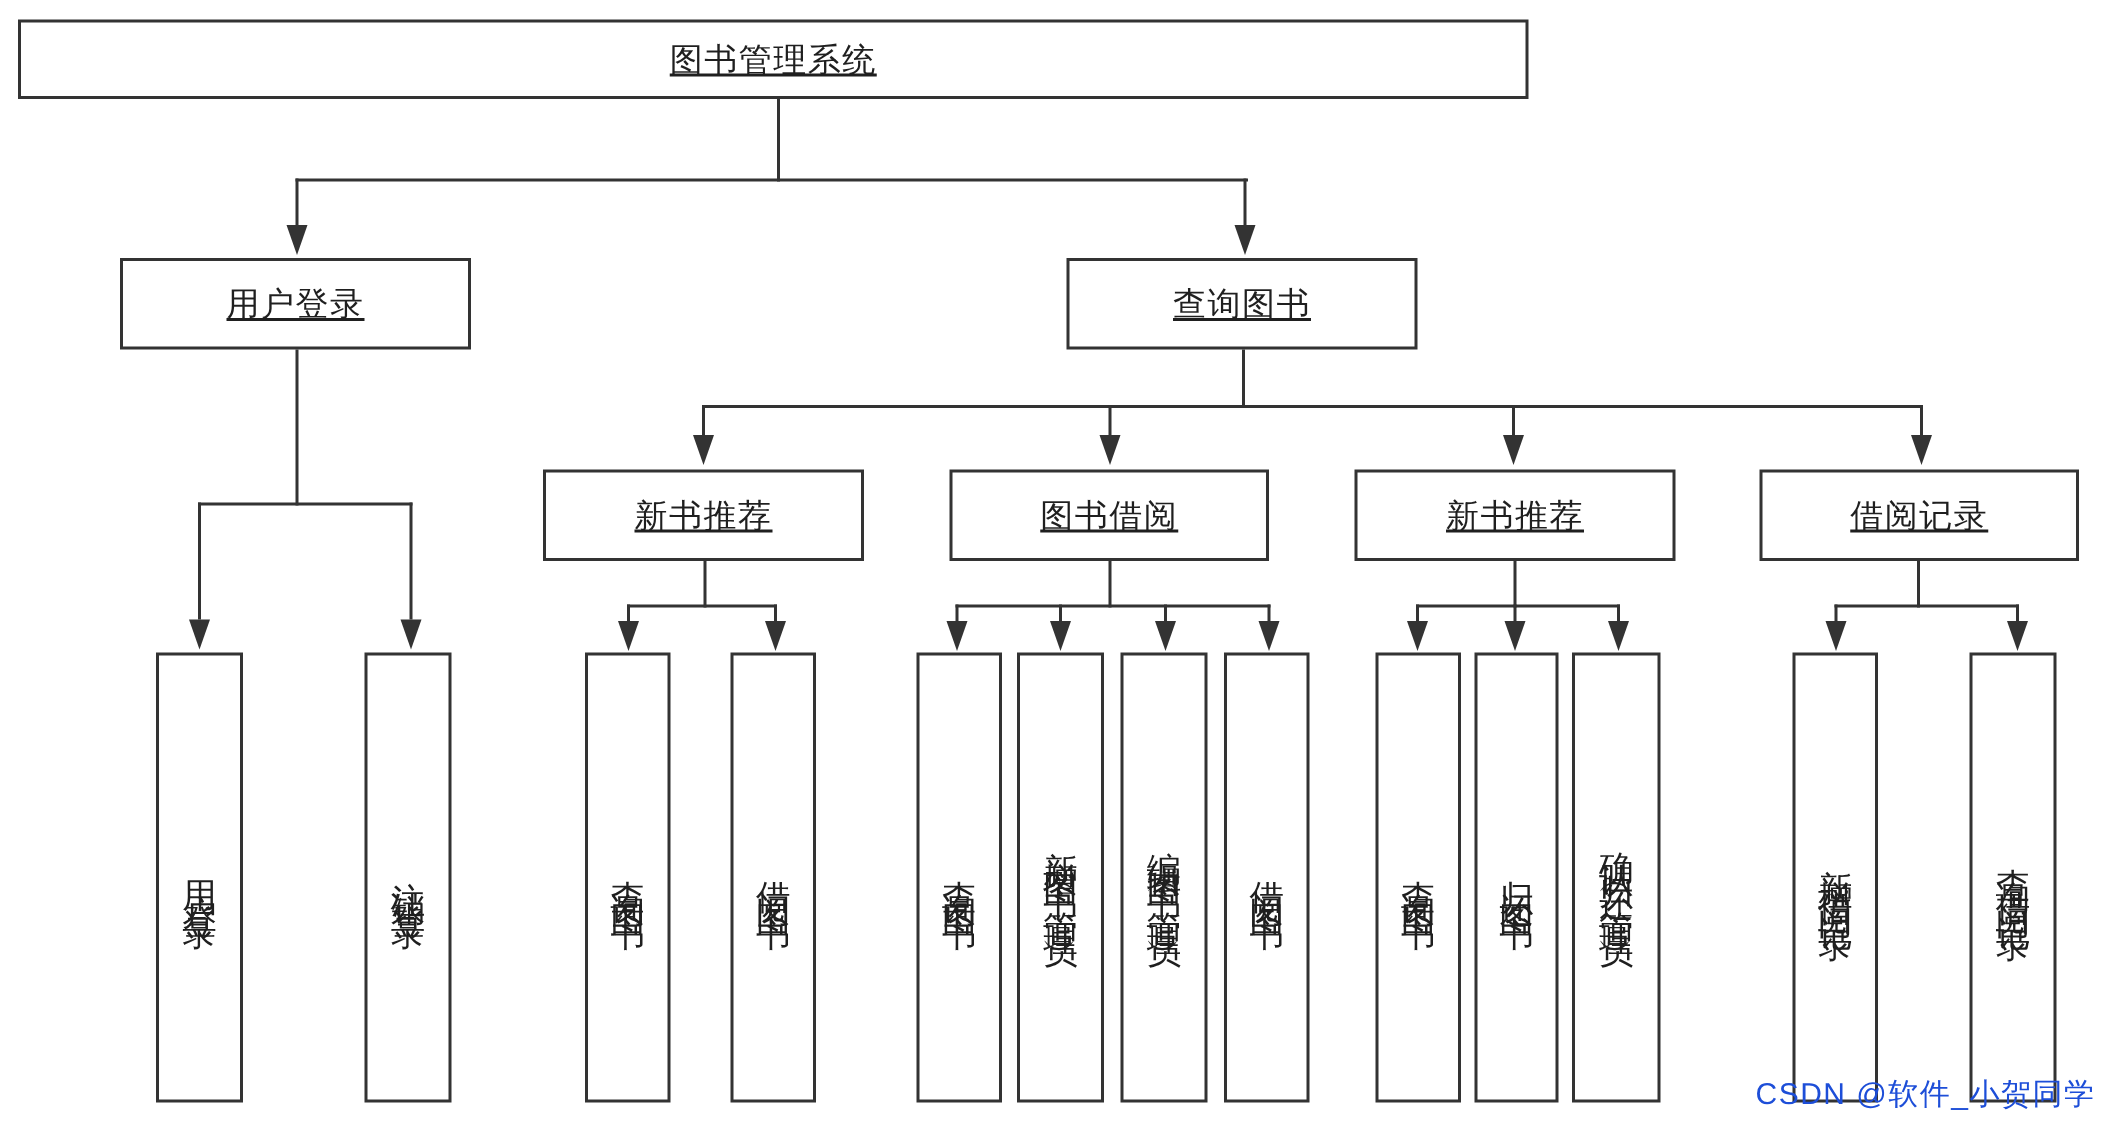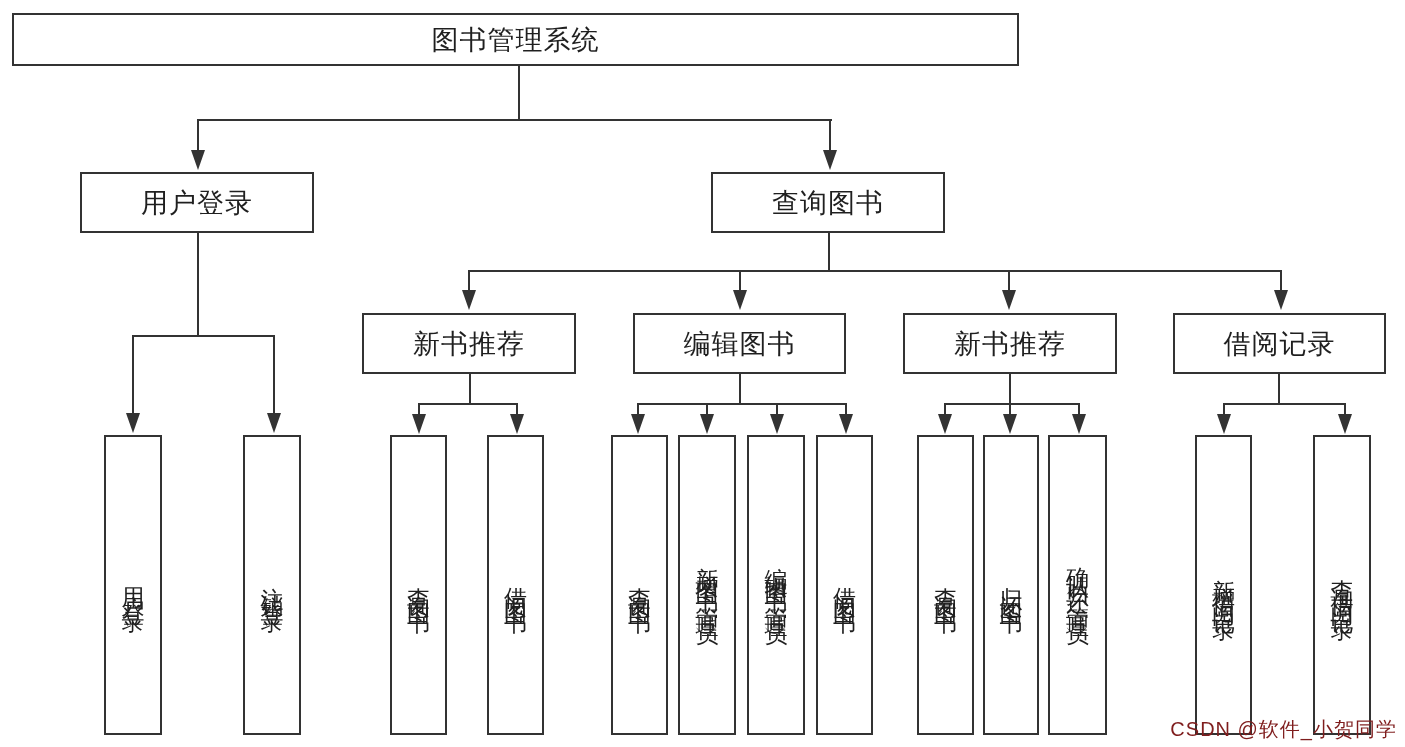--- a/index.html
+++ b/index.html
@@ -4,34 +4,34 @@
 <style>
   html,body{margin:0;padding:0;background:#ffffff;}
   #canvas{
     position:relative;width:1405px;height:747px;background:#ffffff;overflow:hidden;
     font-family:"Liberation Sans","DejaVu Sans",sans-serif;color:#1f1f1f;
   }
   .box{
     position:absolute;border:2px solid #333333;background:#ffffff;
     display:flex;align-items:center;justify-content:center;box-sizing:border-box;
   }
-  .hlabel{font-size:27px;letter-spacing:1px;white-space:nowrap;}
+  .hlabel{font-size:22px;letter-spacing:1px;white-space:nowrap;text-decoration:underline;}
   .tall{top:435px;height:300px;}
   .vtext{
     writing-mode:vertical-rl;text-orientation:mixed;
     font-size:23px;letter-spacing:8px;line-height:1;white-space:nowrap;
   }
   .line{position:absolute;background:#333333;}
   .arrow{
     position:absolute;width:0;height:0;
     border-left:7px solid transparent;border-right:7px solid transparent;
     border-top:20px solid #333333;
   }
   .watermark{
-    position:absolute;top:716px;right:8px;font-size:20px;color:#7f1d1d;
+    position:absolute;top:716px;right:8px;font-size:20px;color:#1d4ed8;
     letter-spacing:1px;white-space:nowrap;
   }
 </style>
 </head>
 <body>
 
 <div id="canvas">
 
   <div class="box" style="left:12px;top:13px;width:1007px;height:53px;">
     <span class="hlabel">图书管理系统</span>
@@ -72,21 +72,21 @@
     <div class="arrow" style="left:462px;top:290px;"></div>
     <div class="arrow" style="left:733px;top:290px;"></div>
     <div class="arrow" style="left:1002px;top:290px;"></div>
     <div class="arrow" style="left:1274px;top:290px;"></div>
   </div>
 
   <div class="box" style="left:362px;top:313px;width:214px;height:61px;align-items:center;">
     <span class="hlabel">新书推荐</span>
   </div>
   <div class="box" style="left:633px;top:313px;width:213px;height:61px;">
-    <span class="hlabel">编辑图书</span>
+    <span class="hlabel">图书借阅</span>
   </div>
   <div class="box" style="left:903px;top:313px;width:214px;height:61px;">
     <span class="hlabel">新书推荐</span>
   </div>
   <div class="box" style="left:1173px;top:313px;width:213px;height:61px;">
     <span class="hlabel">借阅记录</span>
   </div>
 
   <div>
     <div class="line" style="left:469px;top:374px;width:2px;height:31px;"></div>

